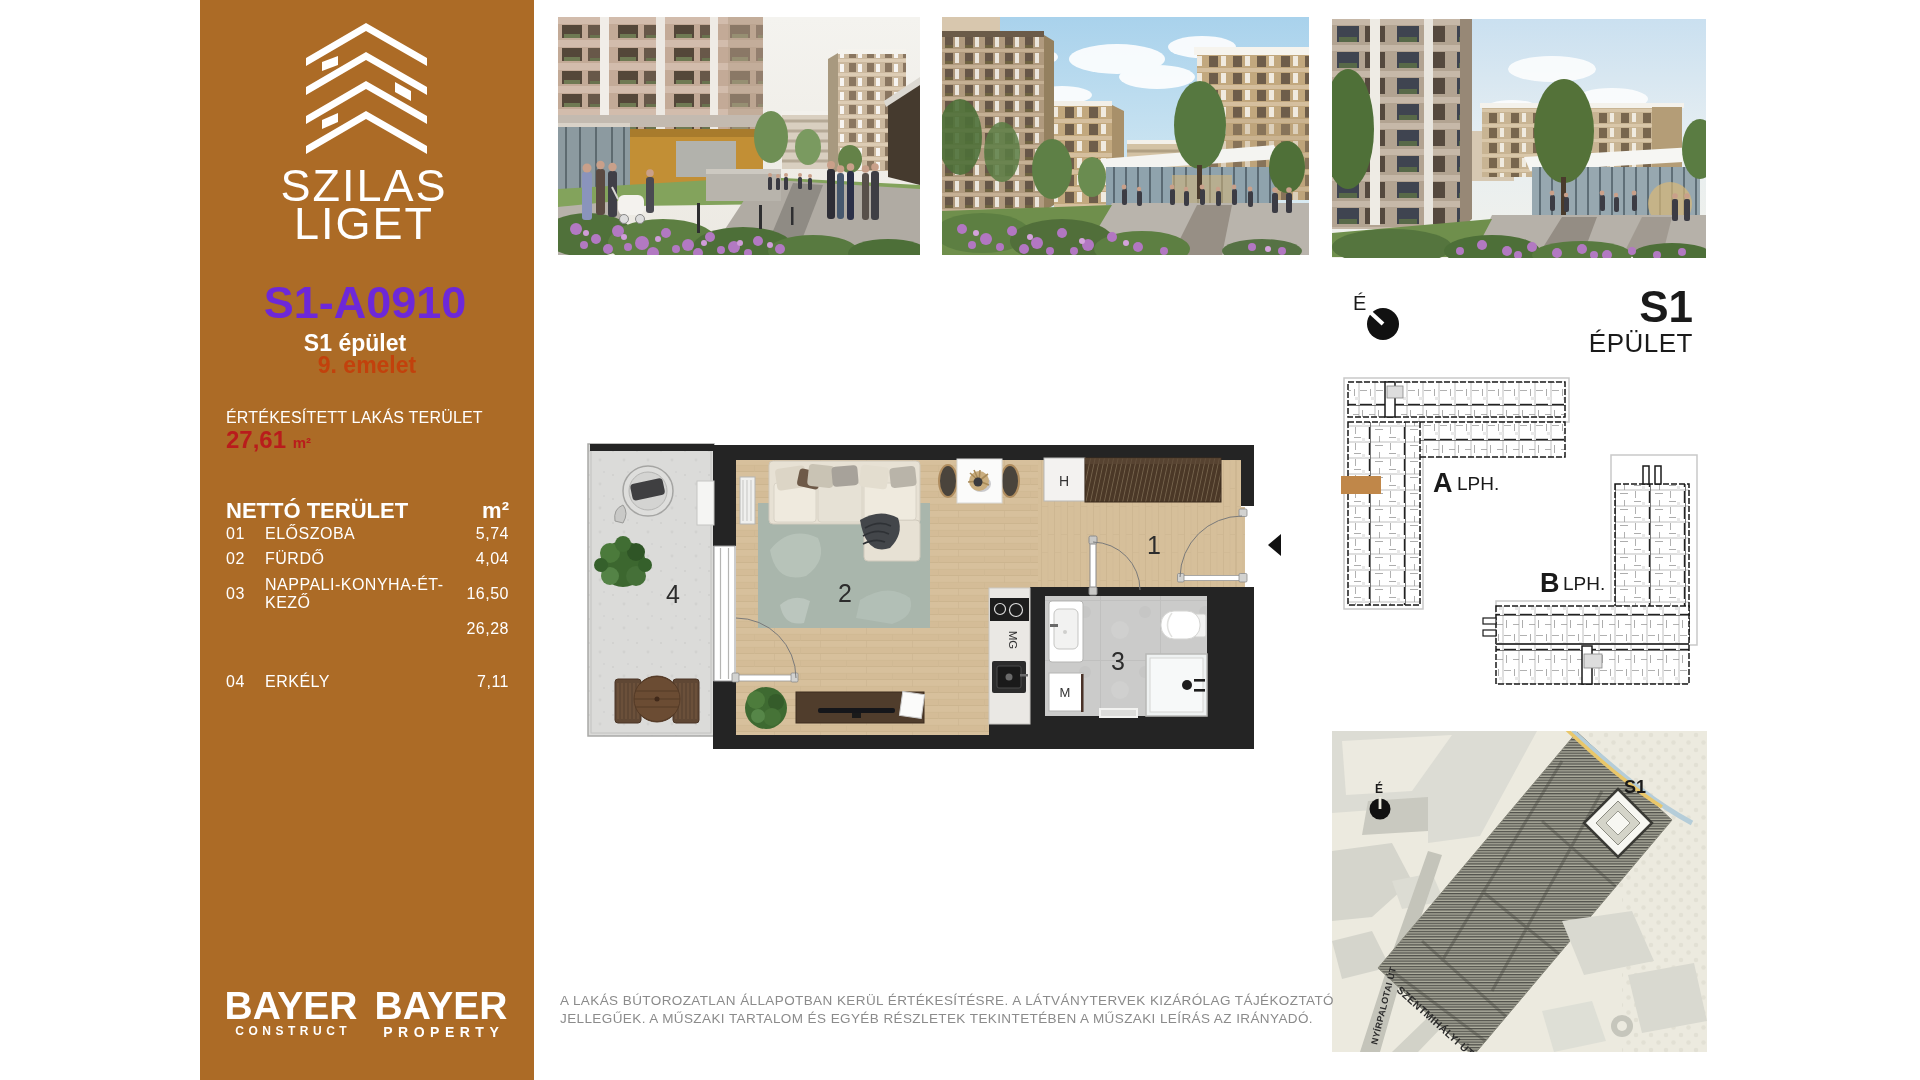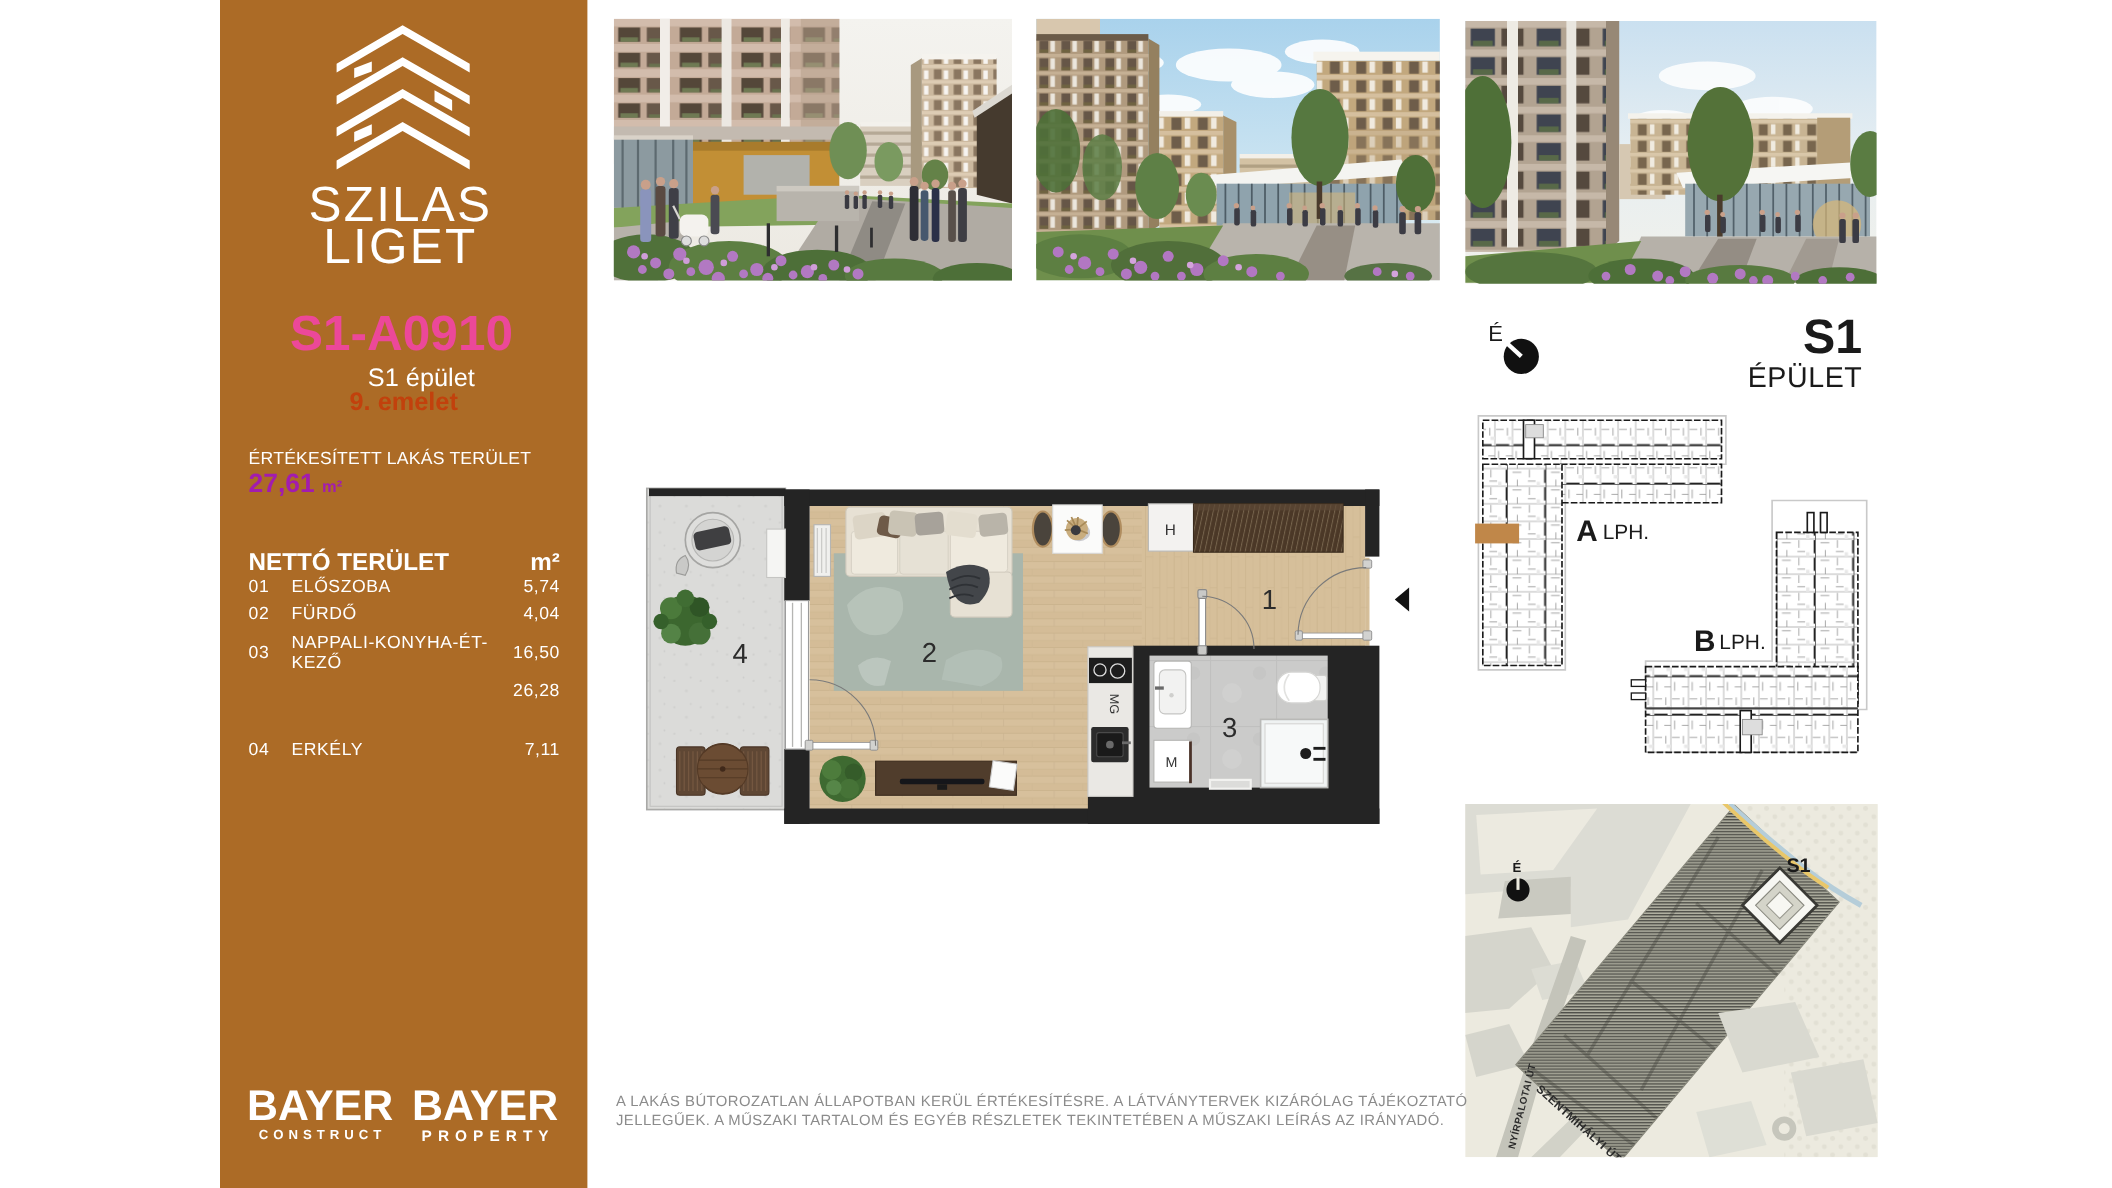--- a/index.html
+++ b/index.html
@@ -21,29 +21,29 @@
     <polygon points="22,42 38,36 38,45 22,51"></polygon>
     <polygon points="95,62 111,71 111,81 95,72"></polygon>
     <polygon points="22,100 38,93 38,102 22,109"></polygon>
   </g>
 </svg>
 
 <div class="abs" style="left:197px;top:160px;width:334px;text-align:center;color:#fff;font-size:45px;letter-spacing:2px;font-weight:400;">SZILAS</div>
 
 <div class="abs" style="left:197px;top:198px;width:334px;text-align:center;color:#fff;font-size:45px;letter-spacing:2px;font-weight:400;">LIGET</div>
 
-<div class="abs" style="left:198px;top:277px;width:334px;text-align:center;color:#ec4899;font-size:45px;font-weight:700;">S1-A0910</div>
-
-<div class="abs" style="left:216px;top:330px;width:334px;text-align:center;color:#fff;font-size:23px;font-weight:400;">S1 épület</div>
+<div class="abs" style="left:198px;top:277px;width:334px;text-align:center;color:#6d28d9;font-size:45px;font-weight:700;">S1-A0910</div>
+
+<div class="abs" style="left:188px;top:330px;width:334px;text-align:center;color:#fff;font-size:23px;font-weight:700;">S1 épület</div>
 
 <div class="abs" style="left:200px;top:352px;width:334px;text-align:center;color:#c2410c;font-size:23px;font-weight:700;">9. emelet</div>
 
 <div class="abs" style="left:226px;top:409px;width:290px;color:#fff;font-size:16px;font-weight:400;letter-spacing:0.2px;">ÉRTÉKESÍTETT LAKÁS TERÜLET</div>
 
-<div class="abs" style="left:226px;top:426px;color:#a21caf;font-size:24px;font-weight:700;">27,61 <span style="font-size:15px;">m²</span></div>
+<div class="abs" style="left:226px;top:426px;color:#b91c1c;font-size:24px;font-weight:700;">27,61 <span style="font-size:15px;">m²</span></div>
 
 <div class="abs" style="left:226px;top:456px;width:283px;color:#fff;font-size:22px;font-weight:700;margin-top:42px;">NETTÓ TERÜLET<span style="float:right;">m²</span></div>
 
 <div class="abs" style="left:226px;top:0;width:283px;color:#fff;font-size:16px;letter-spacing:0.5px;">
 
   <div class="abs" style="top:525px;">01</div>
       <div class="abs" style="left:39px;top:525px;text-align:right;">ELŐSZOBA</div>
       <div class="abs" style="top:525px;right:0;">5,74</div>
 
   <div class="abs" style="top:550px;">02</div>

